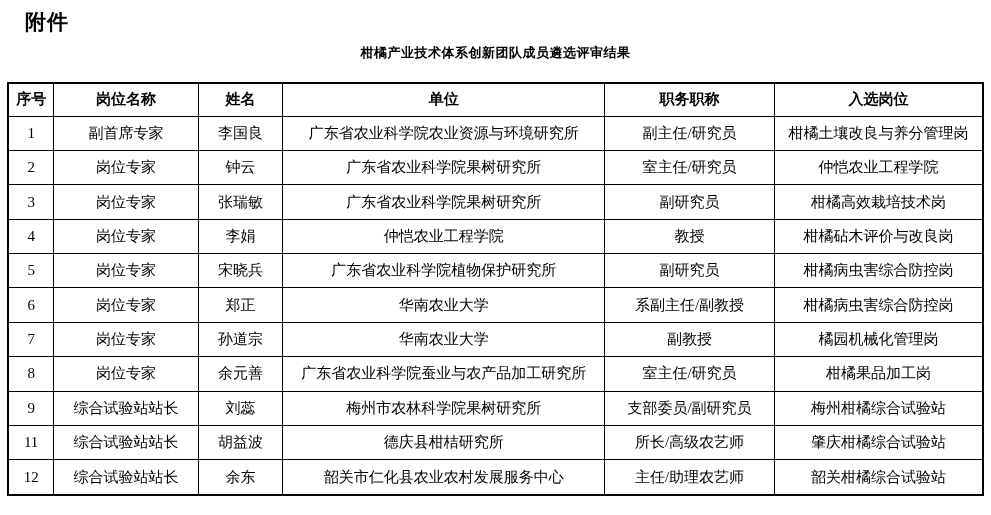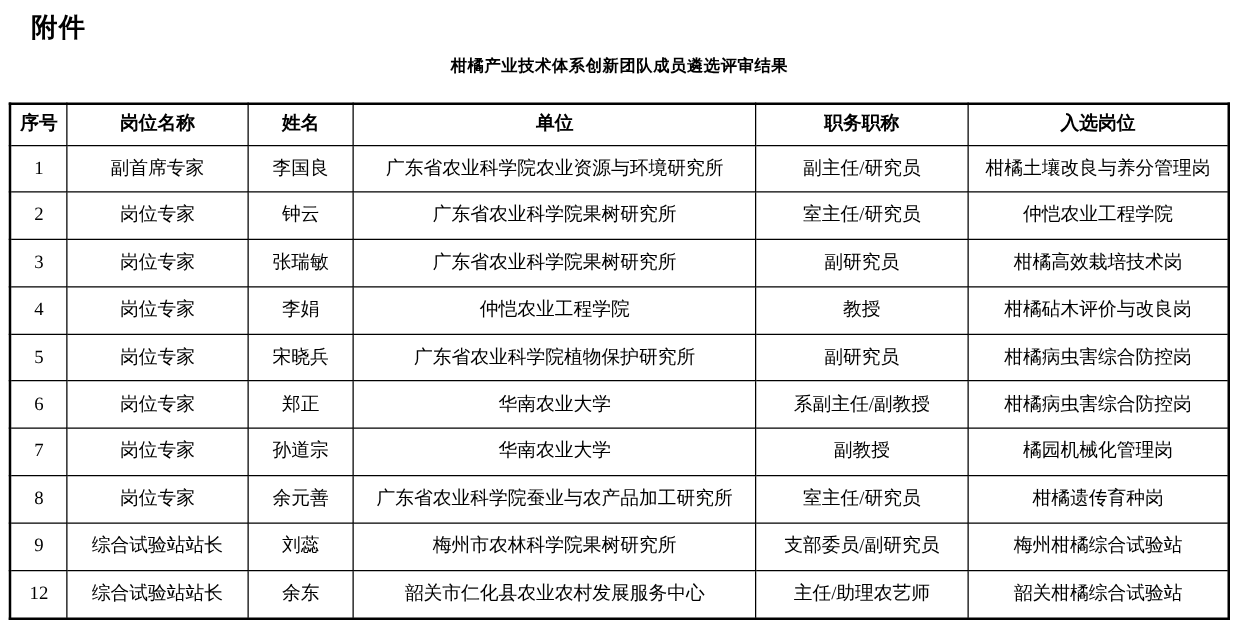--- a/index.html
+++ b/index.html
@@ -147,29 +147,37 @@
         <td>华南农业大学</td>
         <td>副教授</td>
         <td>橘园机械化管理岗</td>
       </tr>
       <tr>
         <td>8</td>
         <td>岗位专家</td>
         <td>余元善</td>
         <td>广东省农业科学院蚕业与农产品加工研究所</td>
         <td>室主任/研究员</td>
-        <td>柑橘遗传育种岗</td>
+        <td>柑橘果品加工岗</td>
       </tr>
       <tr>
         <td>9</td>
         <td>综合试验站站长</td>
         <td>刘蕊</td>
         <td>梅州市农林科学院果树研究所</td>
         <td>支部委员/副研究员</td>
         <td>梅州柑橘综合试验站</td>
+      </tr>
+      <tr>
+        <td>11</td>
+        <td>综合试验站站长</td>
+        <td>胡益波</td>
+        <td>德庆县柑桔研究所</td>
+        <td>所长/高级农艺师</td>
+        <td>肇庆柑橘综合试验站</td>
       </tr>
       <tr>
         <td>12</td>
         <td>综合试验站站长</td>
         <td>余东</td>
         <td>韶关市仁化县农业农村发展服务中心</td>
         <td>主任/助理农艺师</td>
         <td>韶关柑橘综合试验站</td>
       </tr>
     </tbody>

